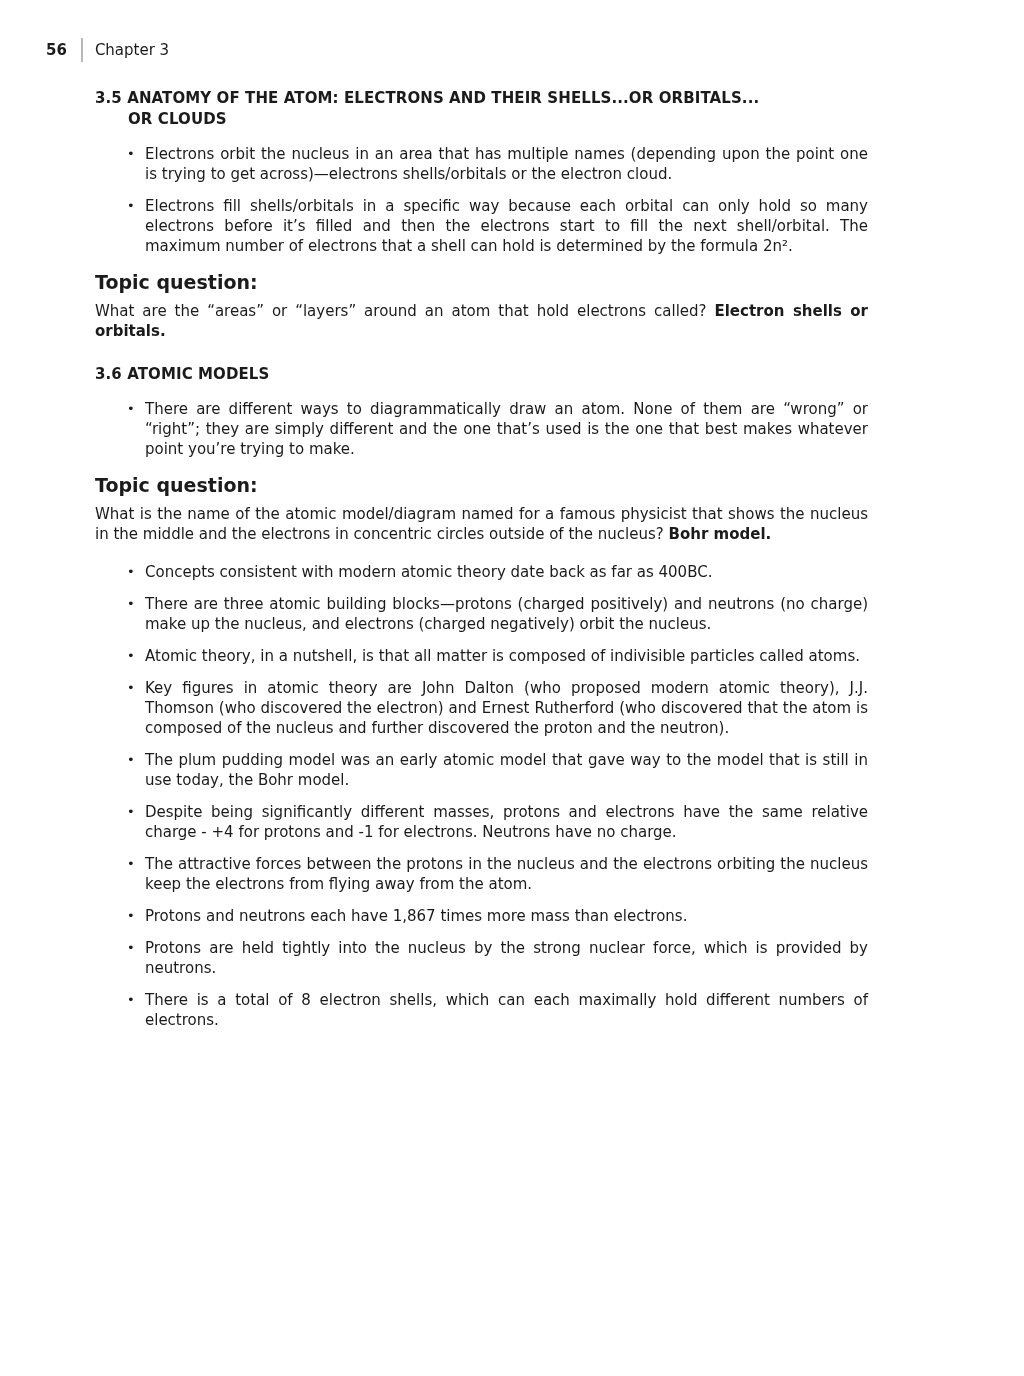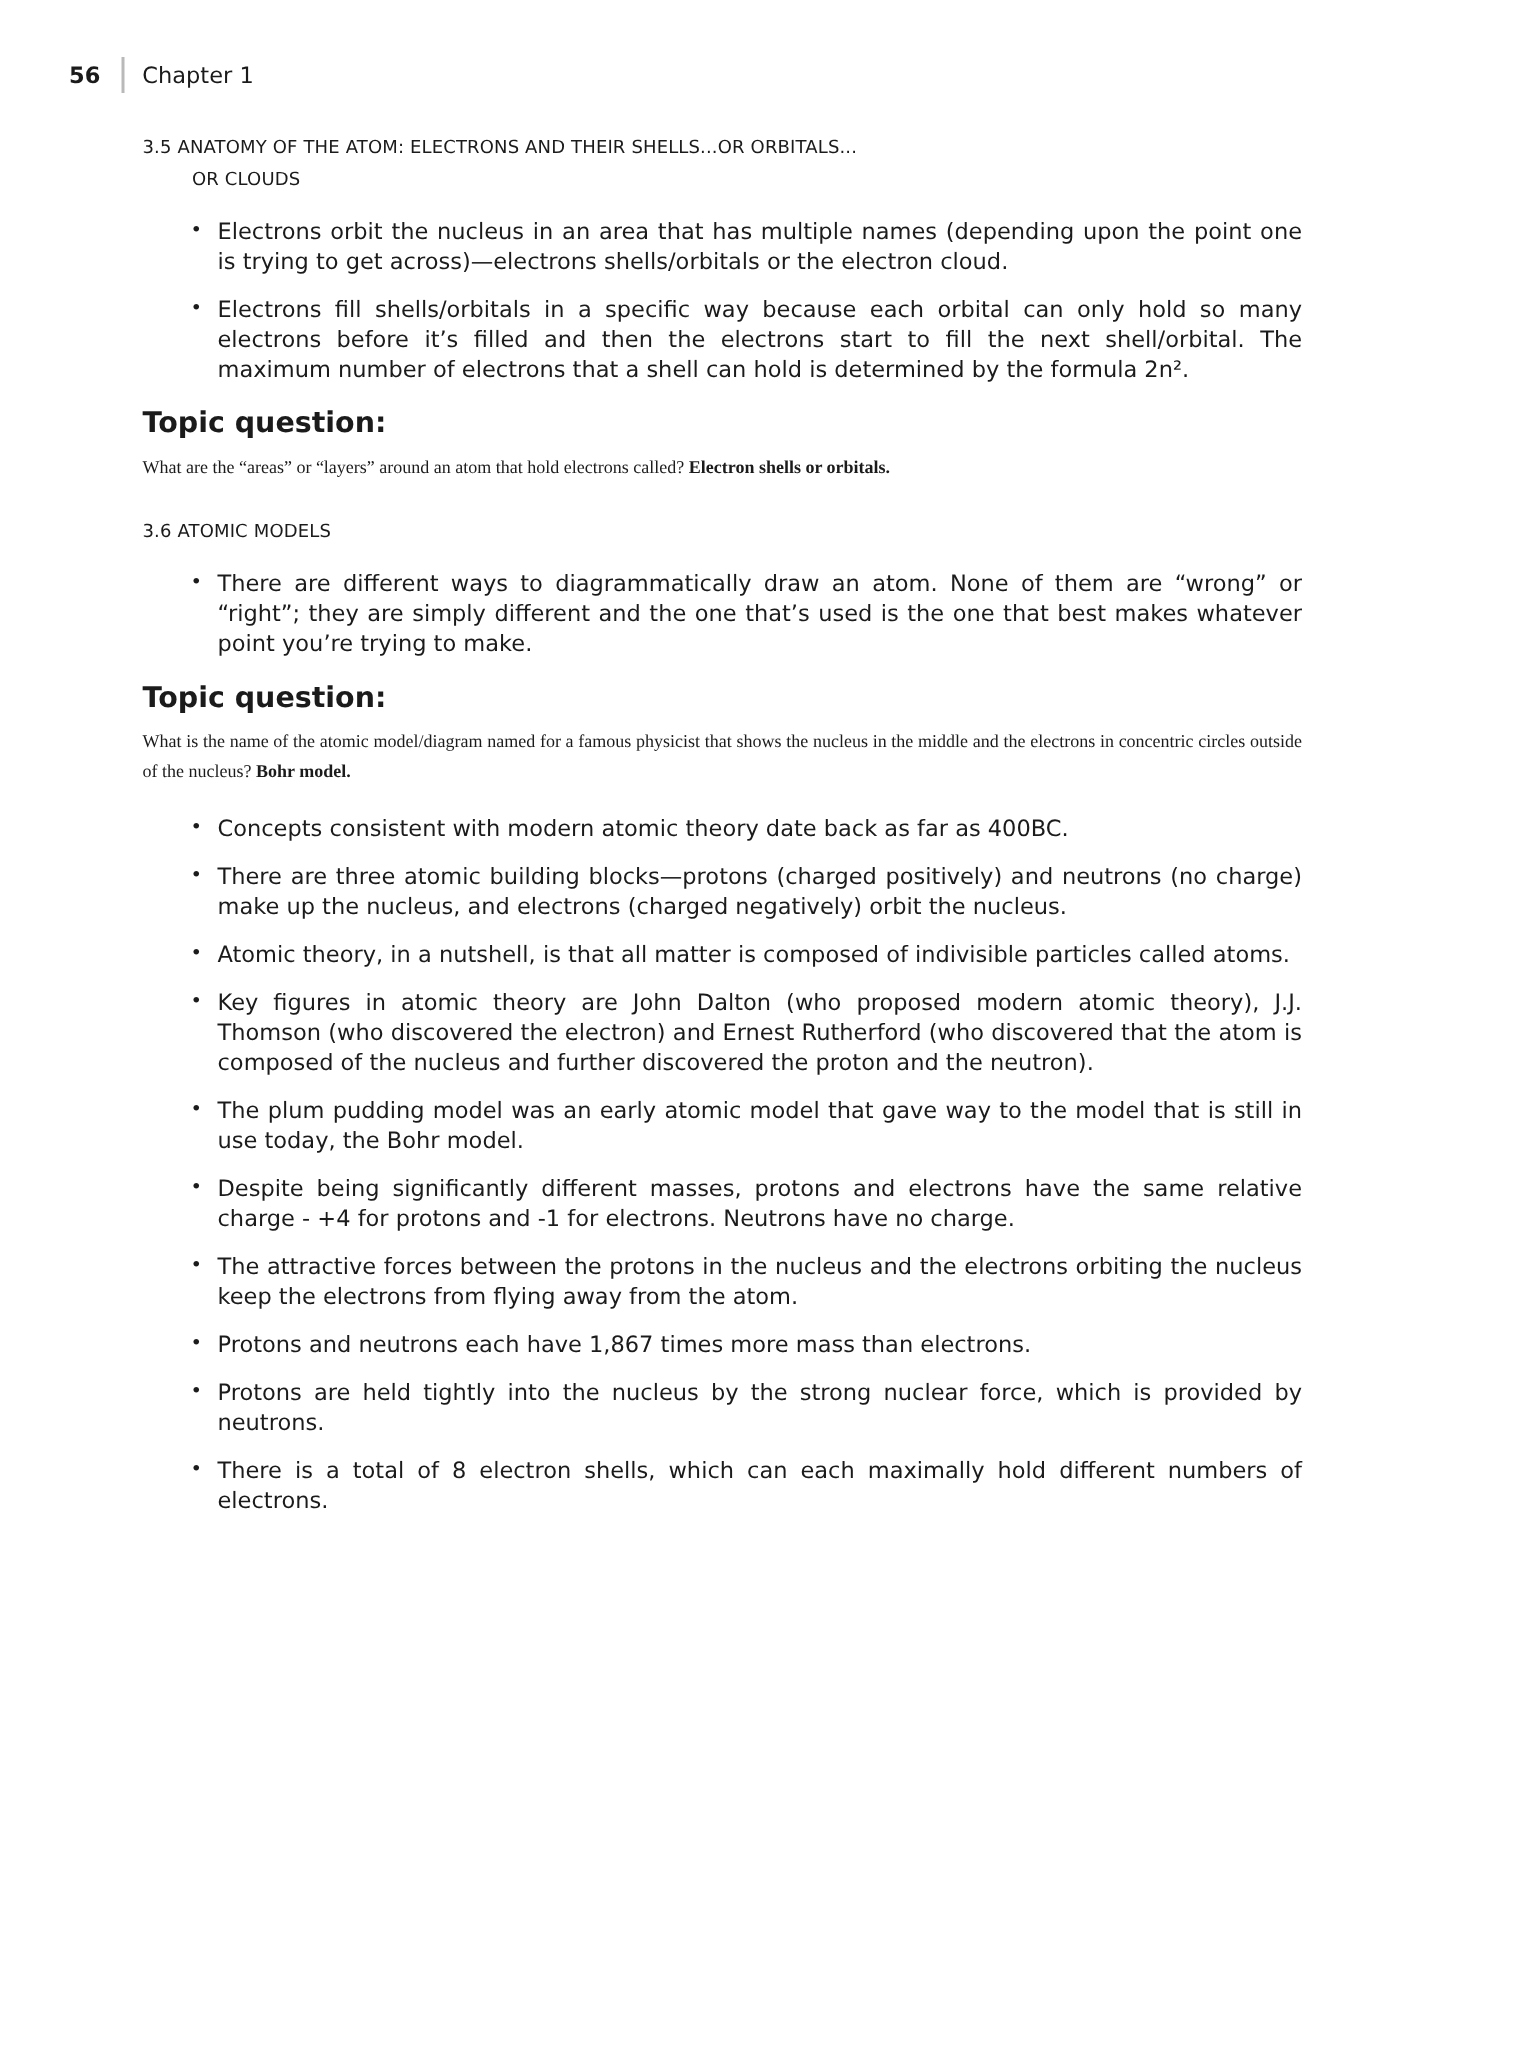--- a/index.html
+++ b/index.html
@@ -27,23 +27,23 @@
     display: inline-block;
     width: 2px;
     height: 24px;
     background: #b9b9b9;
     margin: 0 12px 0 14px;
   }
   .content {
     margin: 26px 156px 0 95px; 
   }
   h2 {
-    font-size: 12px;
+    font-size: 15px;
     line-height: 21px;
-    font-weight: normal;
+    font-weight: bold;
     margin: 23px 0 10px 0;
     letter-spacing: 0.1px;
   }
   h2.first { margin-top: 8px; }
   h2.hang {
     padding-left: 33px;
     text-indent: -33px;
   }
   ul.bullets {
     list-style: none;
@@ -64,35 +64,34 @@
     top: 0;
     font-size: 13px;
   }
   p.topic-label {
     font-weight: bold;
     font-size: 19px;
     line-height: 20px;
     margin: 16px 0 9px 0;
   }
   p.qa {
-    font-size: 12px;
+    font-size: 15px;
     line-height: 20px;
     text-align: justify;
     margin: 0 0 18px 0;
-    font-family: Liberation Serif, serif;
   }
   p.qa strong { font-weight: bold; }
 </style>
 </head>
 <body>
 
 <header class="page-header">
   <span class="page-number">56</span>
   <span class="header-divider"></span>
-  <span class="chapter-title">Chapter 1</span>
+  <span class="chapter-title">Chapter 3</span>
 </header>
 
 <main class="content">
 
   <section>
     <h2 class="first hang">
       <span>3.5 ANATOMY OF THE ATOM: ELECTRONS AND THEIR SHELLS...OR ORBITALS...</span><br>
       <span>OR CLOUDS</span>
     </h2>
     <ul class="bullets">

